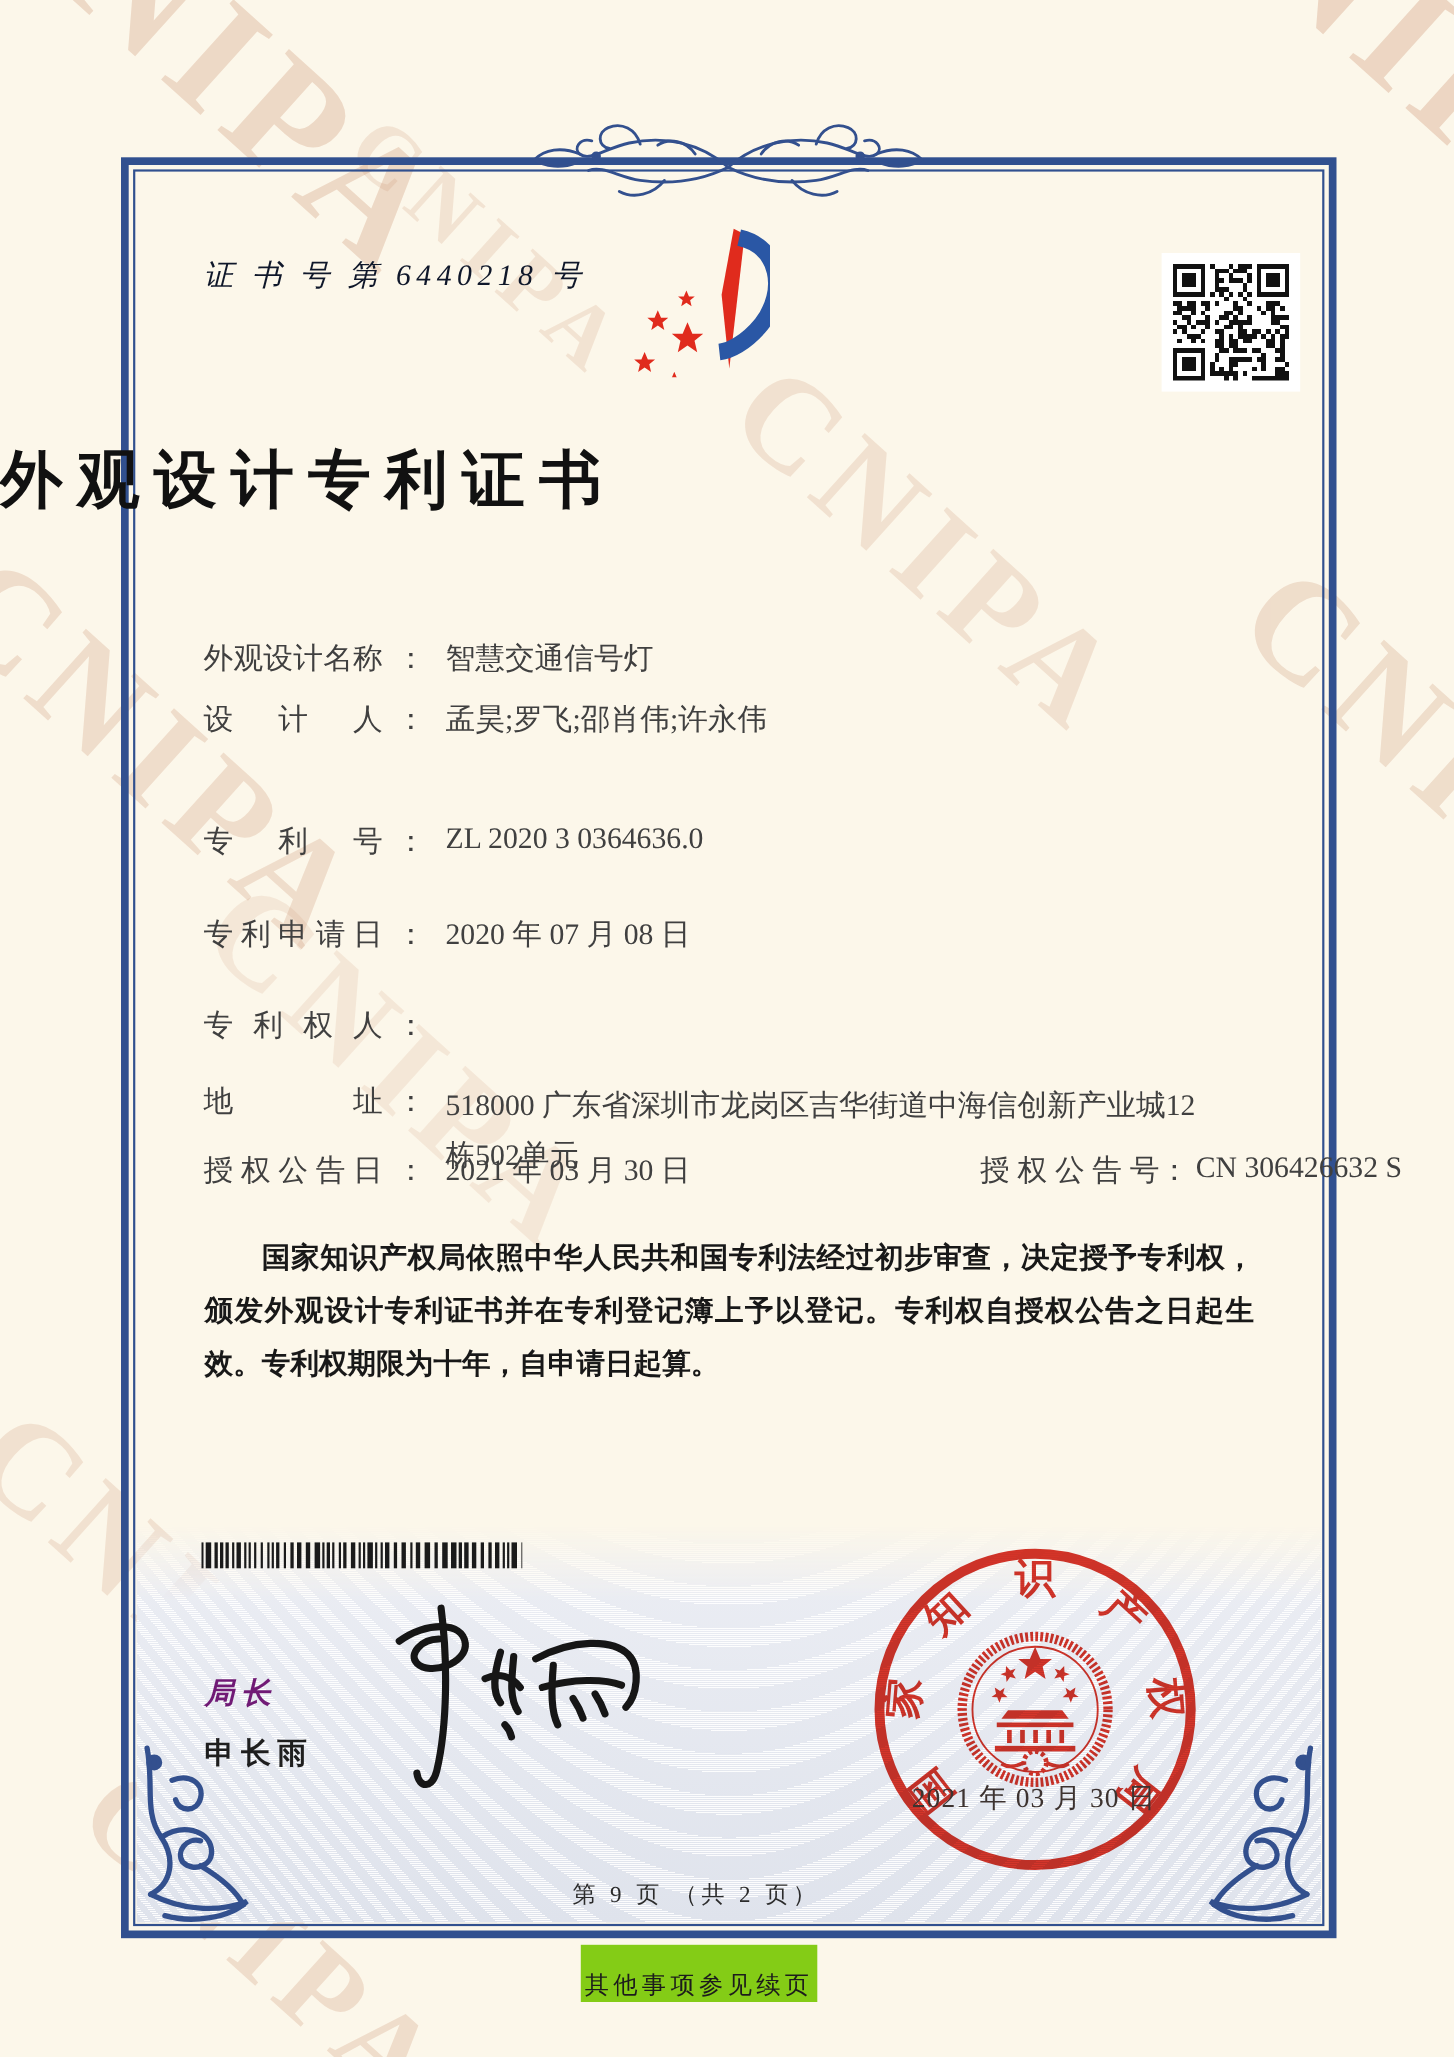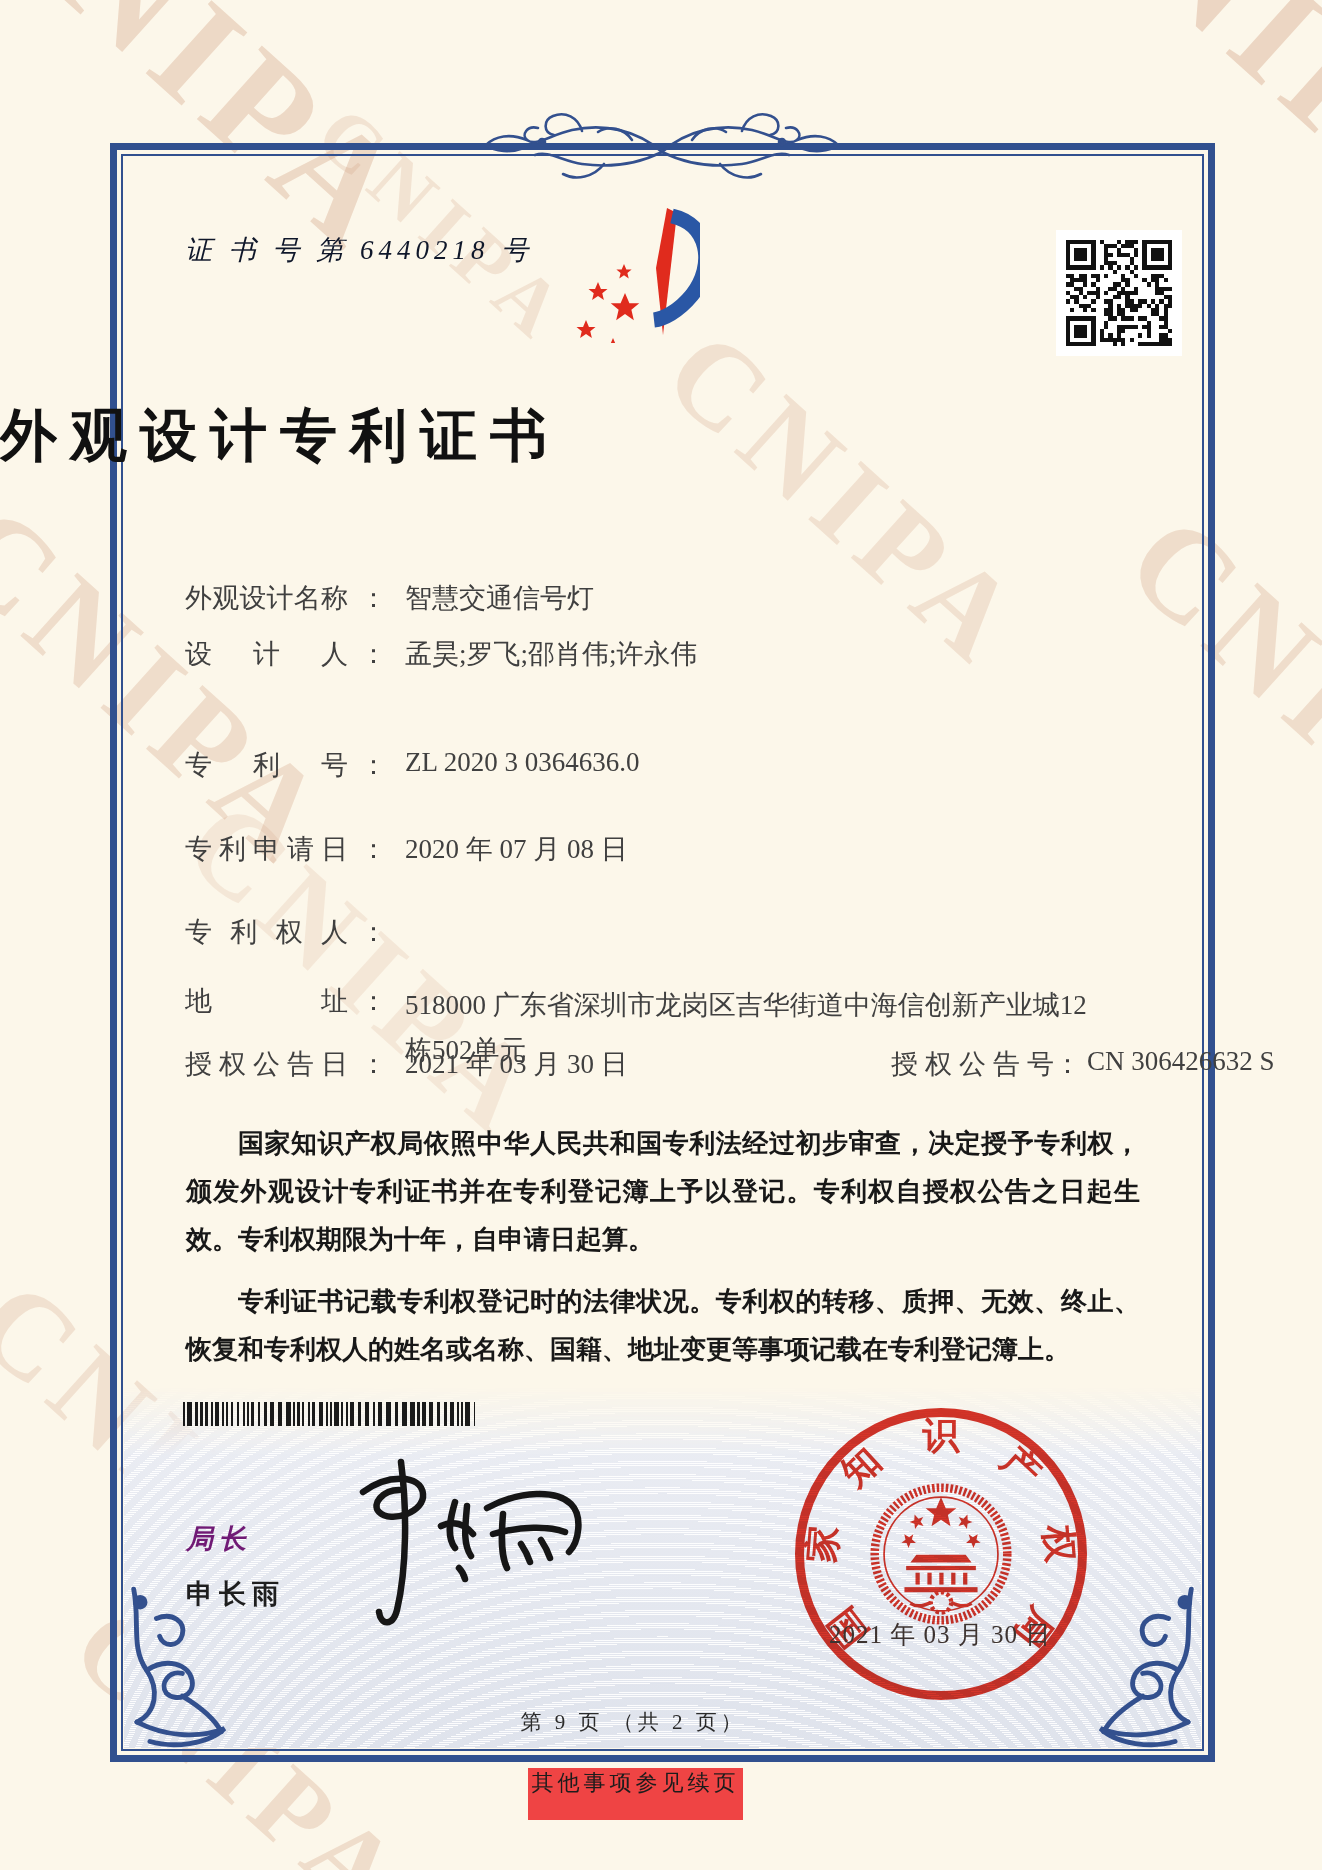--- a/index.html
+++ b/index.html
@@ -62,22 +62,22 @@
   .seal-circle{position:absolute;inset:4px;border:9px solid #d5281c;border-radius:50%;box-sizing:border-box;}
   .ring-ch{position:absolute;width:42px;height:46px;text-align:center;font-size:37px;font-weight:700;
       color:#d5281c;font-family:"Liberation Serif",serif;line-height:46px;}
   .seal-emblem{position:absolute;left:65px;top:65px;}
   .seal-date{position:absolute;left:820px;top:1618px;width:240px;text-align:center;
       font-size:25px;color:#3d3330;letter-spacing:1px;z-index:7;white-space:nowrap;}
 
   .page-num{position:absolute;left:0;top:1708px;width:1266px;text-align:center;font-size:21px;
       letter-spacing:4px;color:#2b2b2b;z-index:5;}
 
-  .footer-note-box{position:absolute;left:528px;top:1768px;width:215px;height:52px;background:#ef4444;
-      z-index:5;display:flex;align-items:flex-start;justify-content:center;}
+  .footer-note-box{position:absolute;left:528px;top:1768px;width:215px;height:52px;background:#84cc16;
+      z-index:5;display:flex;align-items:flex-end;justify-content:center;}
   .footer-note{font-size:22px;letter-spacing:4px;color:#1c1c1c;white-space:nowrap;}
 </style>
 </head>
 <body>
 
 <div class="page">
 
   <span class="wm" style="left:-70px;top:-40px;font-size:150px;opacity:.28">CNIPA</span>
   <span class="wm" style="left:290px;top:180px;font-size:80px;opacity:.18">CNIPA</span>
   <span class="wm" style="left:1010px;top:-60px;font-size:150px;opacity:.3">CNIPA</span>
@@ -480,21 +480,20 @@
     <span class="fvalue">2021 年 03 月 30 日</span>
     <span class="grant-col2">
       <span class="flabel">授权公告号</span>
         <span class="colon">：</span>
       <span class="fvalue">CN 306426632 S</span>
     </span>
   </div>
 
   <div class="paragraphs">
     <p>国家知识产权局依照中华人民共和国专利法经过初步审查，决定授予专利权，颁发外观设计专利证书并在专利登记簿上予以登记。专利权自授权公告之日起生效。专利权期限为十年，自申请日起算。</p>
-    <p>专利证书记载专利权登记时的法律状况。专利权的转移、质押、无效、终止、恢复和专利权人的姓名或名称、国籍、地址变更等事项记载在专利登记簿上。</p>
   </div>
 
   <svg id="barcode-svg" class="barcode" width="292" height="24">
       <rect x="0" y="0" width="2" height="24" fill="#1a1a1a"></rect>
       <rect x="4" y="0" width="5" height="24" fill="#1a1a1a"></rect>
       <rect x="12" y="0" width="3" height="24" fill="#1a1a1a"></rect>
       <rect x="17" y="0" width="3" height="24" fill="#1a1a1a"></rect>
       <rect x="22" y="0" width="3" height="24" fill="#1a1a1a"></rect>
       <rect x="28" y="0" width="2" height="24" fill="#1a1a1a"></rect>
       <rect x="32" y="0" width="4" height="24" fill="#1a1a1a"></rect>

